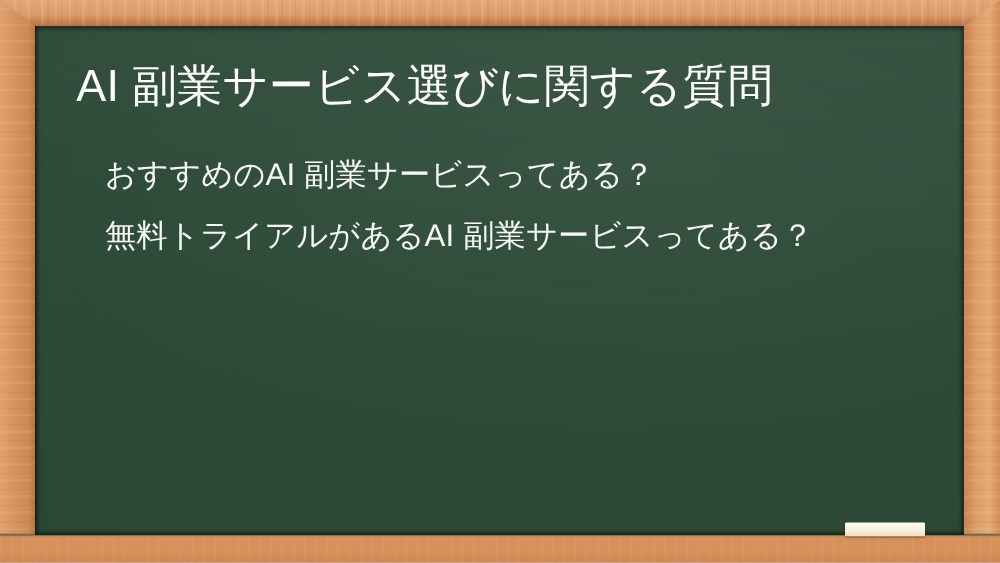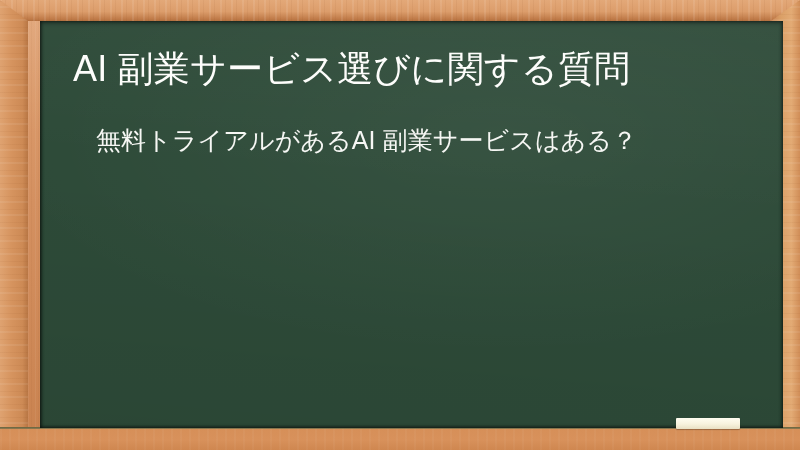--- a/index.html
+++ b/index.html
@@ -81,21 +81,21 @@
   .ledge-top-line {
     position: absolute;
     left: 0; top: 427px; width: 800px; height: 2px;
     background: linear-gradient(180deg, #4e5a3a 0%, #8a7a52 100%);
     opacity: 0.85;
   }
 
   
   .board {
     position: absolute;
-    left: 40px; top: 21px; width: 743px; height: 407px;
+    left: 28px; top: 21px; width: 743px; height: 407px;
     background:
       radial-gradient(120% 95% at 62% 28%, rgba(255,255,255,0.045) 0%, rgba(255,255,255,0.00) 58%),
       #2d4a38;
     box-shadow:
       inset 0 2px 4px rgba(0,0,0,0.45),
       inset 2px 0 3px rgba(0,0,0,0.35),
       inset -2px 0 3px rgba(0,0,0,0.22),
       inset 0 -2px 3px rgba(0,0,0,0.30);
   }
   .board-sheen {
@@ -160,19 +160,20 @@
   <div class="rail-right"></div>
   <div class="rail-bottom"></div>
   <div class="ledge-top-line"></div>
 
   <div class="board">
     <div class="board-sheen"></div>
 
     <div class="board-title">AI 副業サービス選びに関する質問</div>
 
     <ul class="q-list">
-      <li class="q-item">無料トライアルがあるAI 副業サービスはある？</li>
+      <li class="q-item">おすすめのAI 副業サービスってある？</li>
+      <li class="q-item">無料トライアルがあるAI 副業サービスってある？</li>
     </ul>
   </div>
 
   <div class="chalk"></div>
 
 </div>
 
 </body></html>

